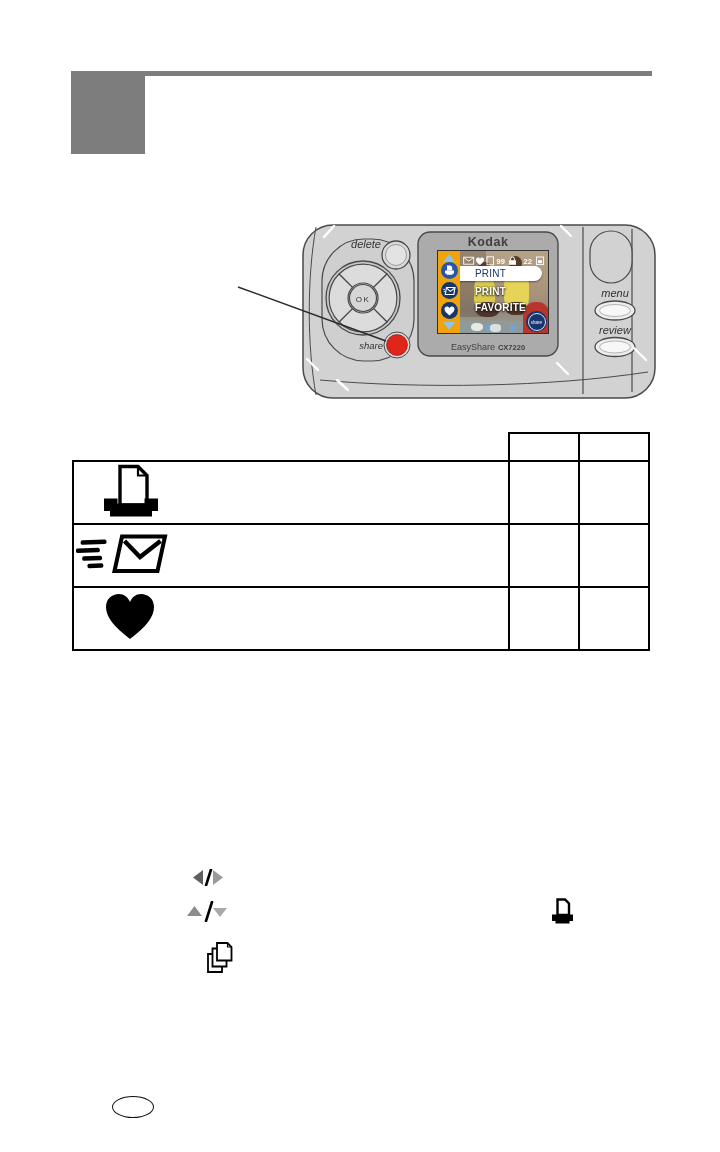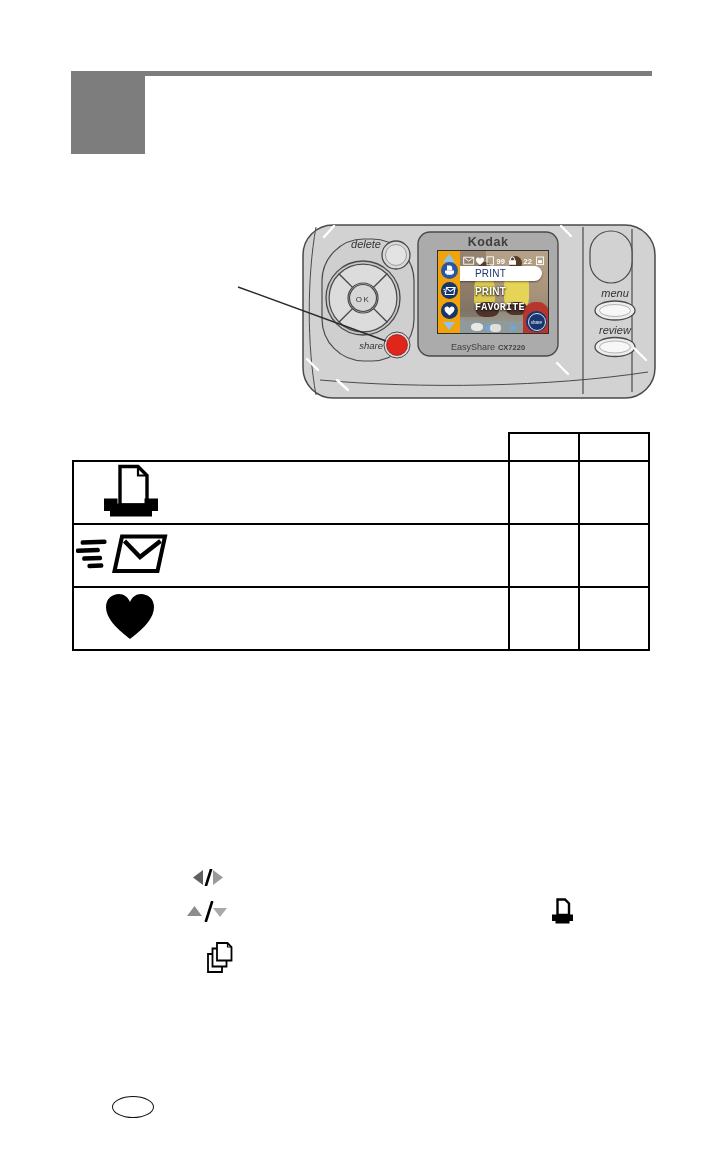--- a/index.html
+++ b/index.html
@@ -43,21 +43,21 @@
          display:flex;align-items:center;justify-content:center;}
   .c1{top:10.5px;background:#2757A4;}
   .c2{top:31px;background:#16356B;}
   .c3{top:51px;background:#16356B;}
   .pill{position:absolute;left:12px;top:15px;width:92px;height:15px;background:#fff;
         border-radius:8px;z-index:3;box-shadow:0 1px 2px rgba(0,0,0,.45);}
   .pill span{display:block;padding-left:25px;line-height:15px;font-size:10px;font-weight:normal;
         color:#17356F;letter-spacing:.2px;}
   .lcd-item{position:absolute;left:37px;font-size:10px;font-weight:bold;color:#fff;z-index:5;
         letter-spacing:.2px;text-shadow:0 1px 2px rgba(0,0,0,.85),0 0 2px rgba(0,0,0,.6);}
-  .em{top:35px;} .fav{top:50.5px;font-family:Liberation Mono, monospace;}
+  .em{top:35px;} .fav{top:50.5px;}
   .nav-l{position:absolute;left:46px;top:73px;width:0;height:0;z-index:5;
         border-top:4px solid transparent;border-bottom:4px solid transparent;border-right:6px solid #6aa8e0;}
   .nav-r{position:absolute;left:73px;top:73px;width:0;height:0;z-index:5;
         border-top:4px solid transparent;border-bottom:4px solid transparent;border-left:6px solid #6aa8e0;}
   .share-badge{position:absolute;right:1px;bottom:1px;width:21px;height:21px;border-radius:50%;
         background:#17356F;z-index:6;display:flex;align-items:center;justify-content:center;}
   .share-badge .ring{width:16px;height:16px;border:1px solid rgba(255,255,255,.85);border-radius:50%;
         display:flex;align-items:center;justify-content:center;}
   .share-badge span{font-size:9px;color:#fff;transform:scale(.5);white-space:nowrap;font-style:italic;}
 

